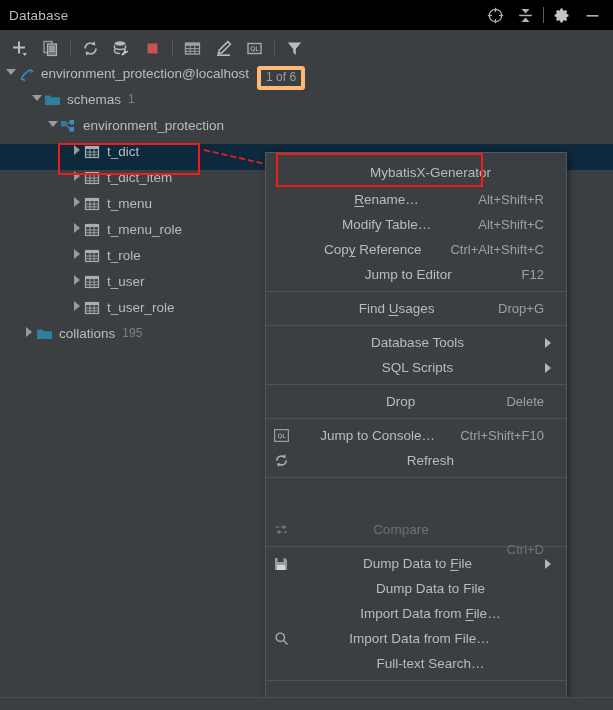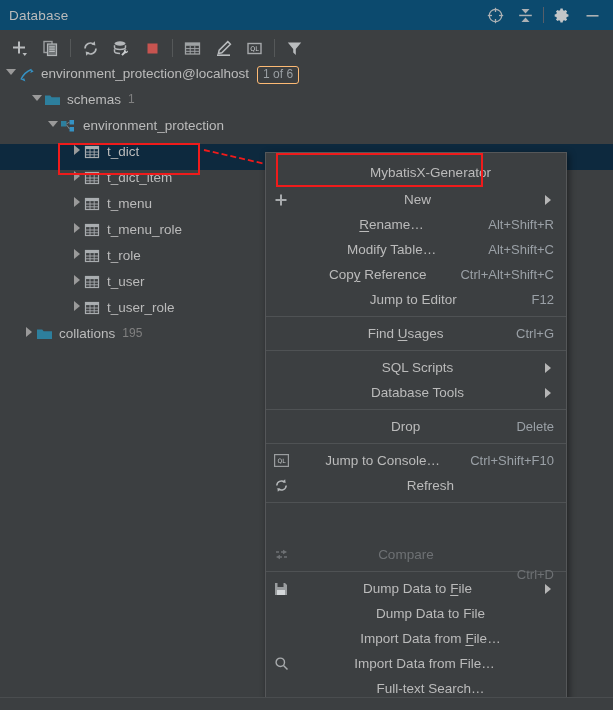--- a/index.html
+++ b/index.html
@@ -7,21 +7,21 @@
     width:613px;height:710px;overflow:hidden;
     background:#3c3f41;
     font-family:"Liberation Sans", sans-serif;
     -webkit-font-smoothing:antialiased;
   }
   #root{position:relative;width:613px;height:710px;}
 
   
   .titlebar{
     position:absolute;left:0;top:0;width:613px;height:30px;
-    background:#0c4a6e;
+    background:#000000;
     display:flex;align-items:center;
   }
   .titlebar .title{
     margin-left:9px;color:#bbbbbb;font-size:13.5px;letter-spacing:.2px;
   }
   .titlebar .spacer{flex:1;}
   .tb-icons{display:flex;align-items:center;gap:0;padding-right:6px;}
   .tb-ic{
     width:30px;height:30px;display:flex;align-items:center;justify-content:center;
   }
@@ -54,21 +54,21 @@
     border-left:6px solid #9a9a9a;border-top:5px solid transparent;border-bottom:5px solid transparent;
   }
   .arrow.expanded::before{
     content:"";position:absolute;left:0px;top:3px;
     border-top:6px solid #9a9a9a;border-left:5px solid transparent;border-right:5px solid transparent;
   }
   .ic{width:19px;height:16px;flex:0 0 19px;display:flex;align-items:center;justify-content:center;margin-right:5px;}
   .label{color:#bbbbbb;}
   .sub{color:#808080;font-size:12px;margin-left:7px;}
   .badge{
-    margin-left:8px;border:1px solid #fdba74;border-radius:3px;
+    margin-left:8px;border:4px solid #fdba74;border-radius:3px;
     color:#9a9fa3;font-size:12px;padding:1px 5px 2px 5px;line-height:13px;
   }
 
   
   .i0{padding-left:6px;}
   .i1{padding-left:32px;}
   .i2{padding-left:48px;}
   .i3{padding-left:72px;}
   .i2b{padding-left:24px;}
 
@@ -85,21 +85,21 @@
     padding:4px 0 0 0;
     box-sizing:border-box;
   }
   .mi{
     position:relative;height:25px;display:flex;align-items:center;
     font-size:13.5px;color:#bbbbbb;white-space:nowrap;text-align:center;
   }
   .mi.disabled,.mi.disabled .short{color:#6e7174;margin-top:39px;}
   .mi .mic{width:26px;flex:0 0 26px;display:flex;align-items:center;justify-content:center;margin-left:2px;}
   .mi .mtext{flex:1;padding-left:1px;}
-  .mi .short{color:#9aa0a6;font-size:13px;padding-right:12px;}
+  .mi .short{color:#9aa0a6;font-size:13px;padding-right:22px;}
   .mi .submark{
     width:16px;flex:0 0 16px;display:flex;align-items:center;justify-content:center;padding-right:10px;
   }
   .mi .submark::before{
     content:"";border-left:6px solid #b6b6b6;border-top:5px solid transparent;border-bottom:5px solid transparent;
   }
   .msep{height:1px;background:#4f5254;margin:4px 0;}
   .u{text-decoration:underline;text-underline-offset:2px;}
 
   .menu-left-strip{
@@ -389,30 +389,20 @@
 
   <div class="menu-left-strip"></div>
 
   <div class="ctxmenu">
 
     <div class="mi" style="height:30px;">
       <span class="mic"></span>
       <span class="mtext">MybatisX-Generator</span>
     </div>
 
-    <div class="mi">
-      <span class="mic">
-        <svg width="14" height="14" viewBox="0 0 14 14">
-          <rect x="6" y="1.5" width="2" height="11" fill="#a8abad"></rect>
-          <rect x="1.5" y="6" width="11" height="2" fill="#a8abad"></rect>
-        </svg>
-      </span>
-      <span class="mtext">New</span>
-      <span class="submark"></span>
-    </div>
 
     <div class="mi">
       <span class="mic"></span>
       <span class="mtext"><span class="u">R</span>ename…</span>
       <span class="short">Alt+Shift+R</span>
     </div>
 
     <div class="mi">
       <span class="mic"></span>
       <span class="mtext">Modify Table…</span>
@@ -429,34 +419,34 @@
       <span class="mic"></span>
       <span class="mtext">Jump to Editor</span>
       <span class="short">F12</span>
     </div>
 
     <div class="msep"></div>
 
     <div class="mi">
       <span class="mic"></span>
       <span class="mtext">Find <span class="u">U</span>sages</span>
-      <span class="short">Ctrl+G</span>
-    </div>
-
-    <div class="msep"></div>
+      <span class="short">Drop+G</span>
+    </div>
+
+    <div class="msep"></div>
+
+    <div class="mi">
+      <span class="mic"></span>
+      <span class="mtext">Database Tools</span>
+      <span class="submark"></span>
+    </div>
 
     <div class="mi">
       <span class="mic"></span>
       <span class="mtext">SQL Scripts</span>
-      <span class="submark"></span>
-    </div>
-
-    <div class="mi">
-      <span class="mic"></span>
-      <span class="mtext">Database Tools</span>
       <span class="submark"></span>
     </div>
 
     <div class="msep"></div>
 
     <div class="mi">
       <span class="mic"></span>
       <span class="mtext">Drop</span>
       <span class="short">Delete</span>
     </div>

